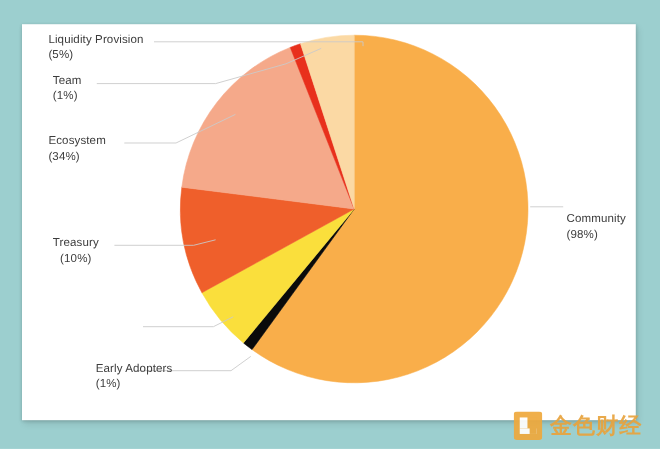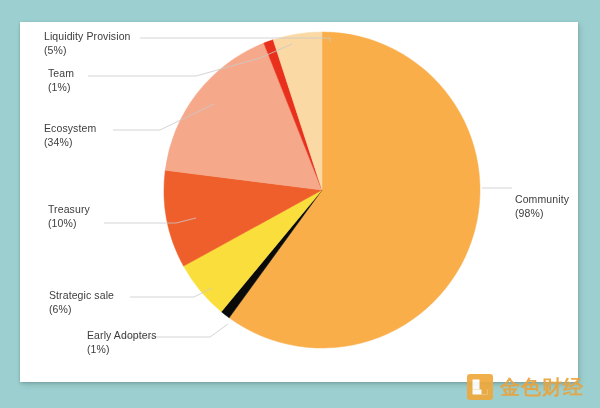--- a/index.html
+++ b/index.html
@@ -114,29 +114,25 @@
   <div class="pie-label" style="left:48px; top:66px;">
     <span class="lbl-name">Team</span>
     <span class="lbl-pct">(1%)</span>
   </div>
 
   <div class="pie-label" style="left:44px; top:121px;">
     <span class="lbl-name">Ecosystem</span>
     <span class="lbl-pct">(34%)</span>
   </div>
 
-  <div class="pie-label" style="left:48px; top:202px;">
+  <div class="pie-label" style="left:48px; top:214px;text-align:center;">
     <span class="lbl-name">Treasury</span>
     <span class="lbl-pct">(10%)</span>
   </div>
 
-  <div class="pie-label" style="left:49px; top:288px;">
-    <span class="lbl-name">Strategic sale</span>
-    <span class="lbl-pct">(6%)</span>
-  </div>
 
   <div class="pie-label" style="left:47px; top:328px;margin-left:40px;">
     <span class="lbl-name">Early Adopters</span>
     <span class="lbl-pct">(1%)</span>
   </div>
 
   <div class="pie-label right" style="left:515px; top:180px;">
     <span class="lbl-name">Community</span>
     <span class="lbl-pct">(98%)</span>
   </div>

